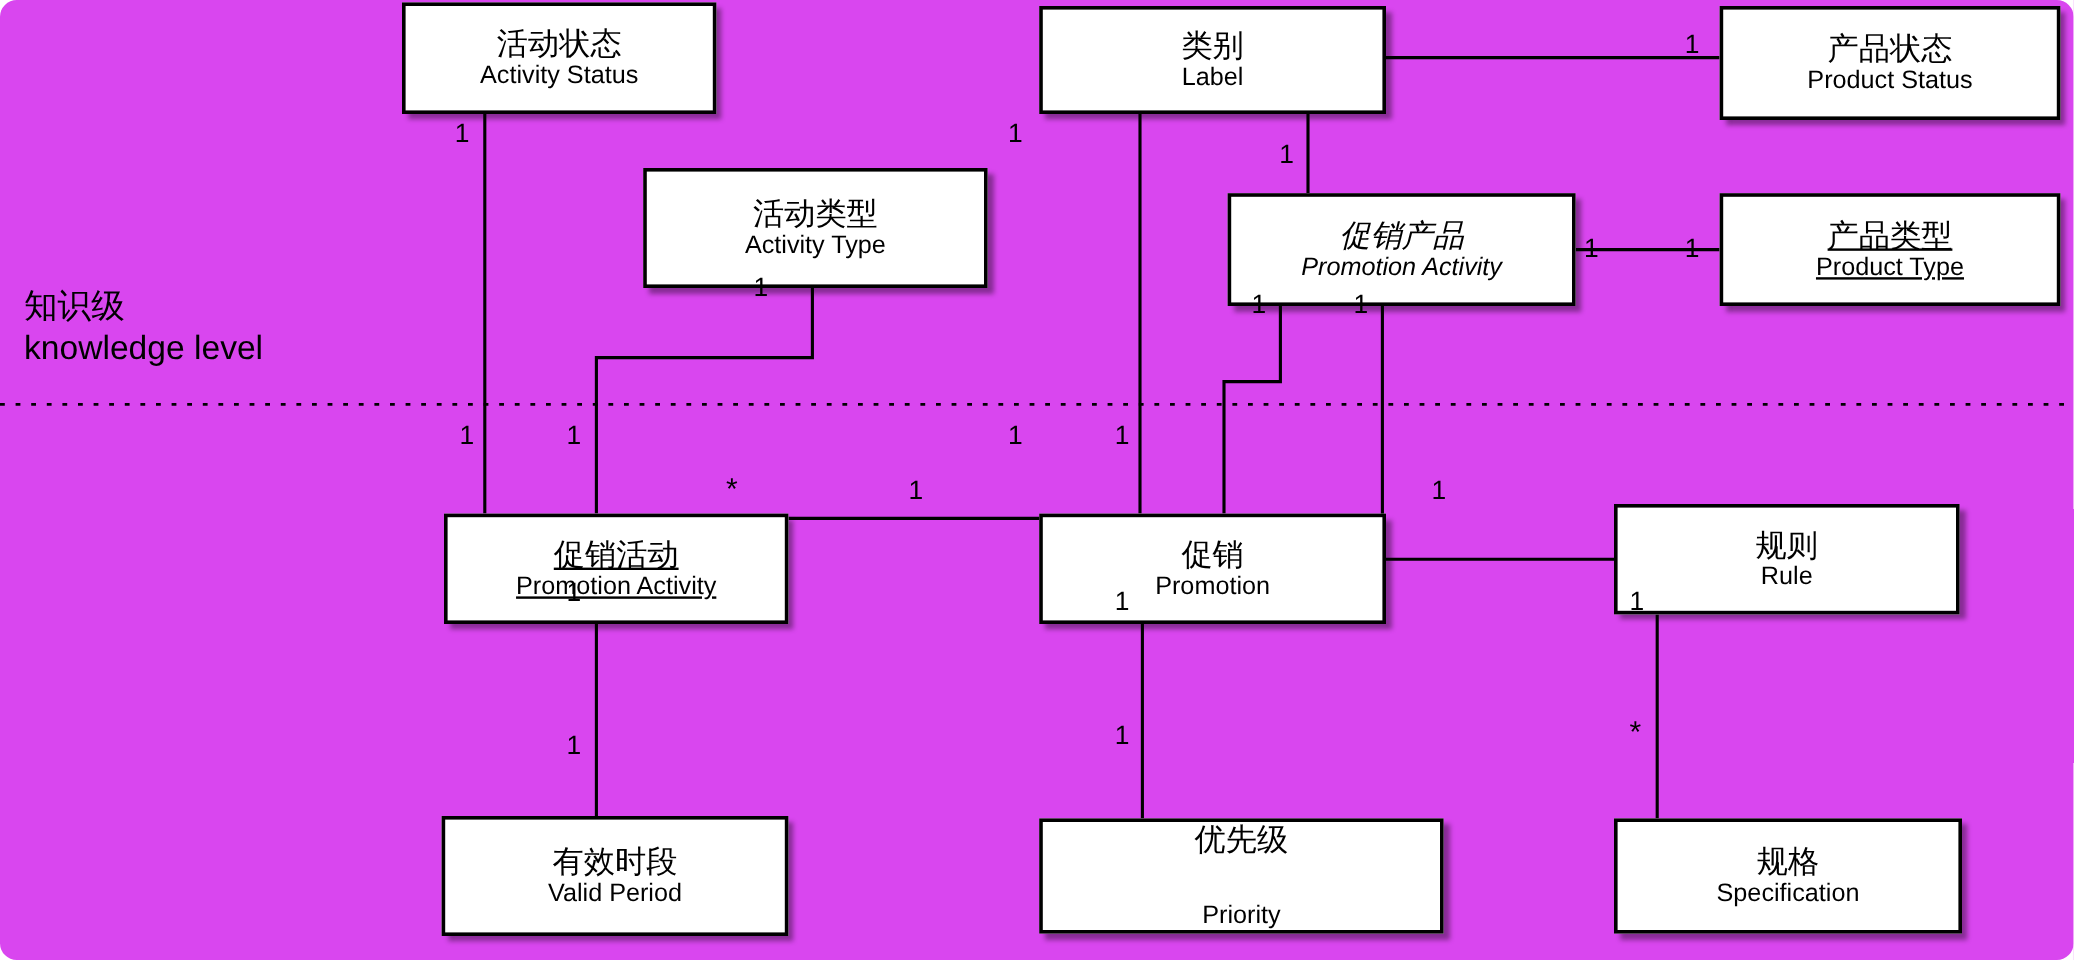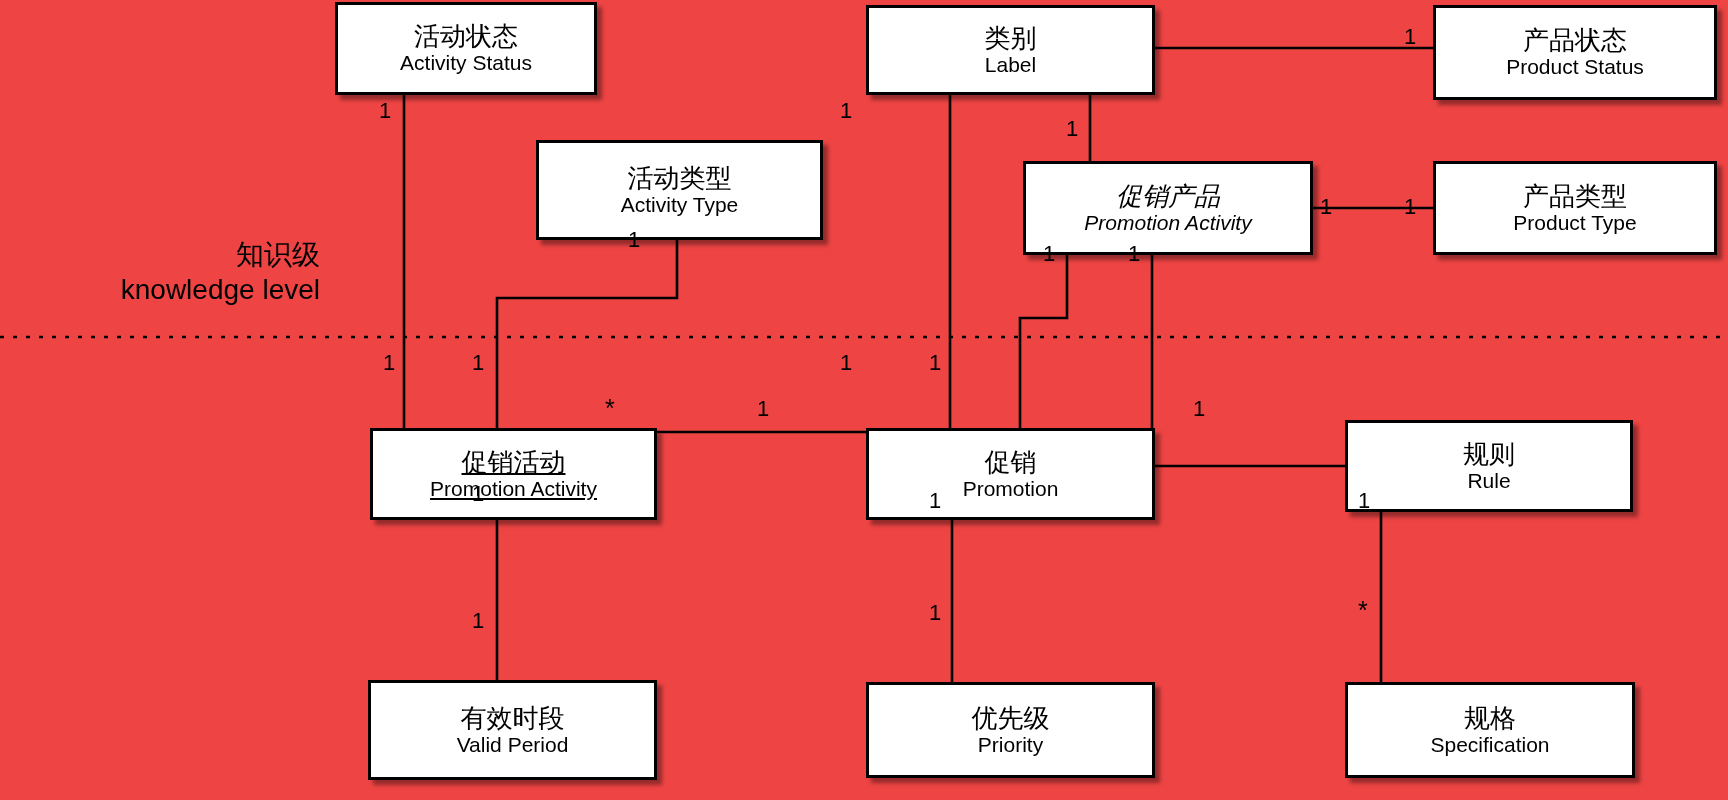--- a/index.html
+++ b/index.html
@@ -9,22 +9,23 @@
     background: #ffffff;
   }
   body {
     font-family: "Liberation Sans", "DejaVu Sans", sans-serif;
     -webkit-font-smoothing: antialiased;
   }
   #canvas {
     position: relative;
     width: 1728px;
     height: 800px;
-    background: #ef4444;
+    background: #d946ef;
     overflow: hidden;
+    border-radius: 14px;
   }
   #wires {
     position: absolute;
     left: 0;
     top: 0;
     width: 1728px;
     height: 800px;
     pointer-events: none;
   }
   
@@ -60,21 +61,21 @@
     color: #000000;
     z-index: 6;
     white-space: nowrap;
   }
   .mult.star {
     font-size: 25px;
   }
   
   .level {
     position: absolute;
-    text-align: right;
+    text-align: left;
     color: #000000;
     z-index: 4;
   }
   .level .zh {
     font-size: 28px;
     line-height: 1.25;
     white-space: nowrap;
   }
   .level .en {
     font-size: 28px;
@@ -134,21 +135,21 @@
   <div class="node" style="left:1433px; top:5px; width:284px; height:95px;">
     <div class="zh">产品状态</div>
     <div class="en">Product Status</div>
   </div>
 
   <div class="node" style="left:1023px; top:161px; width:290px; height:94px;font-style:italic;">
     <div class="zh">促销产品</div>
     <div class="en">Promotion Activity</div>
   </div>
 
-  <div class="node" style="left:1433px; top:161px; width:284px; height:94px;">
+  <div class="node" style="left:1433px; top:161px; width:284px; height:94px;text-decoration:underline;">
     <div class="zh">产品类型</div>
     <div class="en">Product Type</div>
   </div>
 
   <div class="node" style="left:370px; top:428px; width:287px; height:92px;text-decoration:underline;">
     <div class="zh">促销活动</div>
     <div class="en">Promotion Activity</div>
   </div>
 
   <div class="node" style="left:866px; top:428px; width:289px; height:92px;">
@@ -159,21 +160,21 @@
   <div class="node" style="left:1345px; top:420px; width:288px; height:92px;">
     <div class="zh">规则</div>
     <div class="en">Rule</div>
   </div>
 
   <div class="node" style="left:368px; top:680px; width:289px; height:100px;">
     <div class="zh">有效时段</div>
     <div class="en">Valid Period</div>
   </div>
 
-  <div class="node" style="left:866px; top:682px; width:289px; height:96px;">
+  <div class="node" style="left:866px; top:682px; width:337px; height:96px;justify-content:space-between;">
     <div class="zh">优先级</div>
     <div class="en">Priority</div>
   </div>
 
   <div class="node" style="left:1345px; top:682px; width:290px; height:96px;">
     <div class="zh">规格</div>
     <div class="en">Specification</div>
   </div>
 
   <span class="mult" style="left:379px;  top:100px;">1</span>

